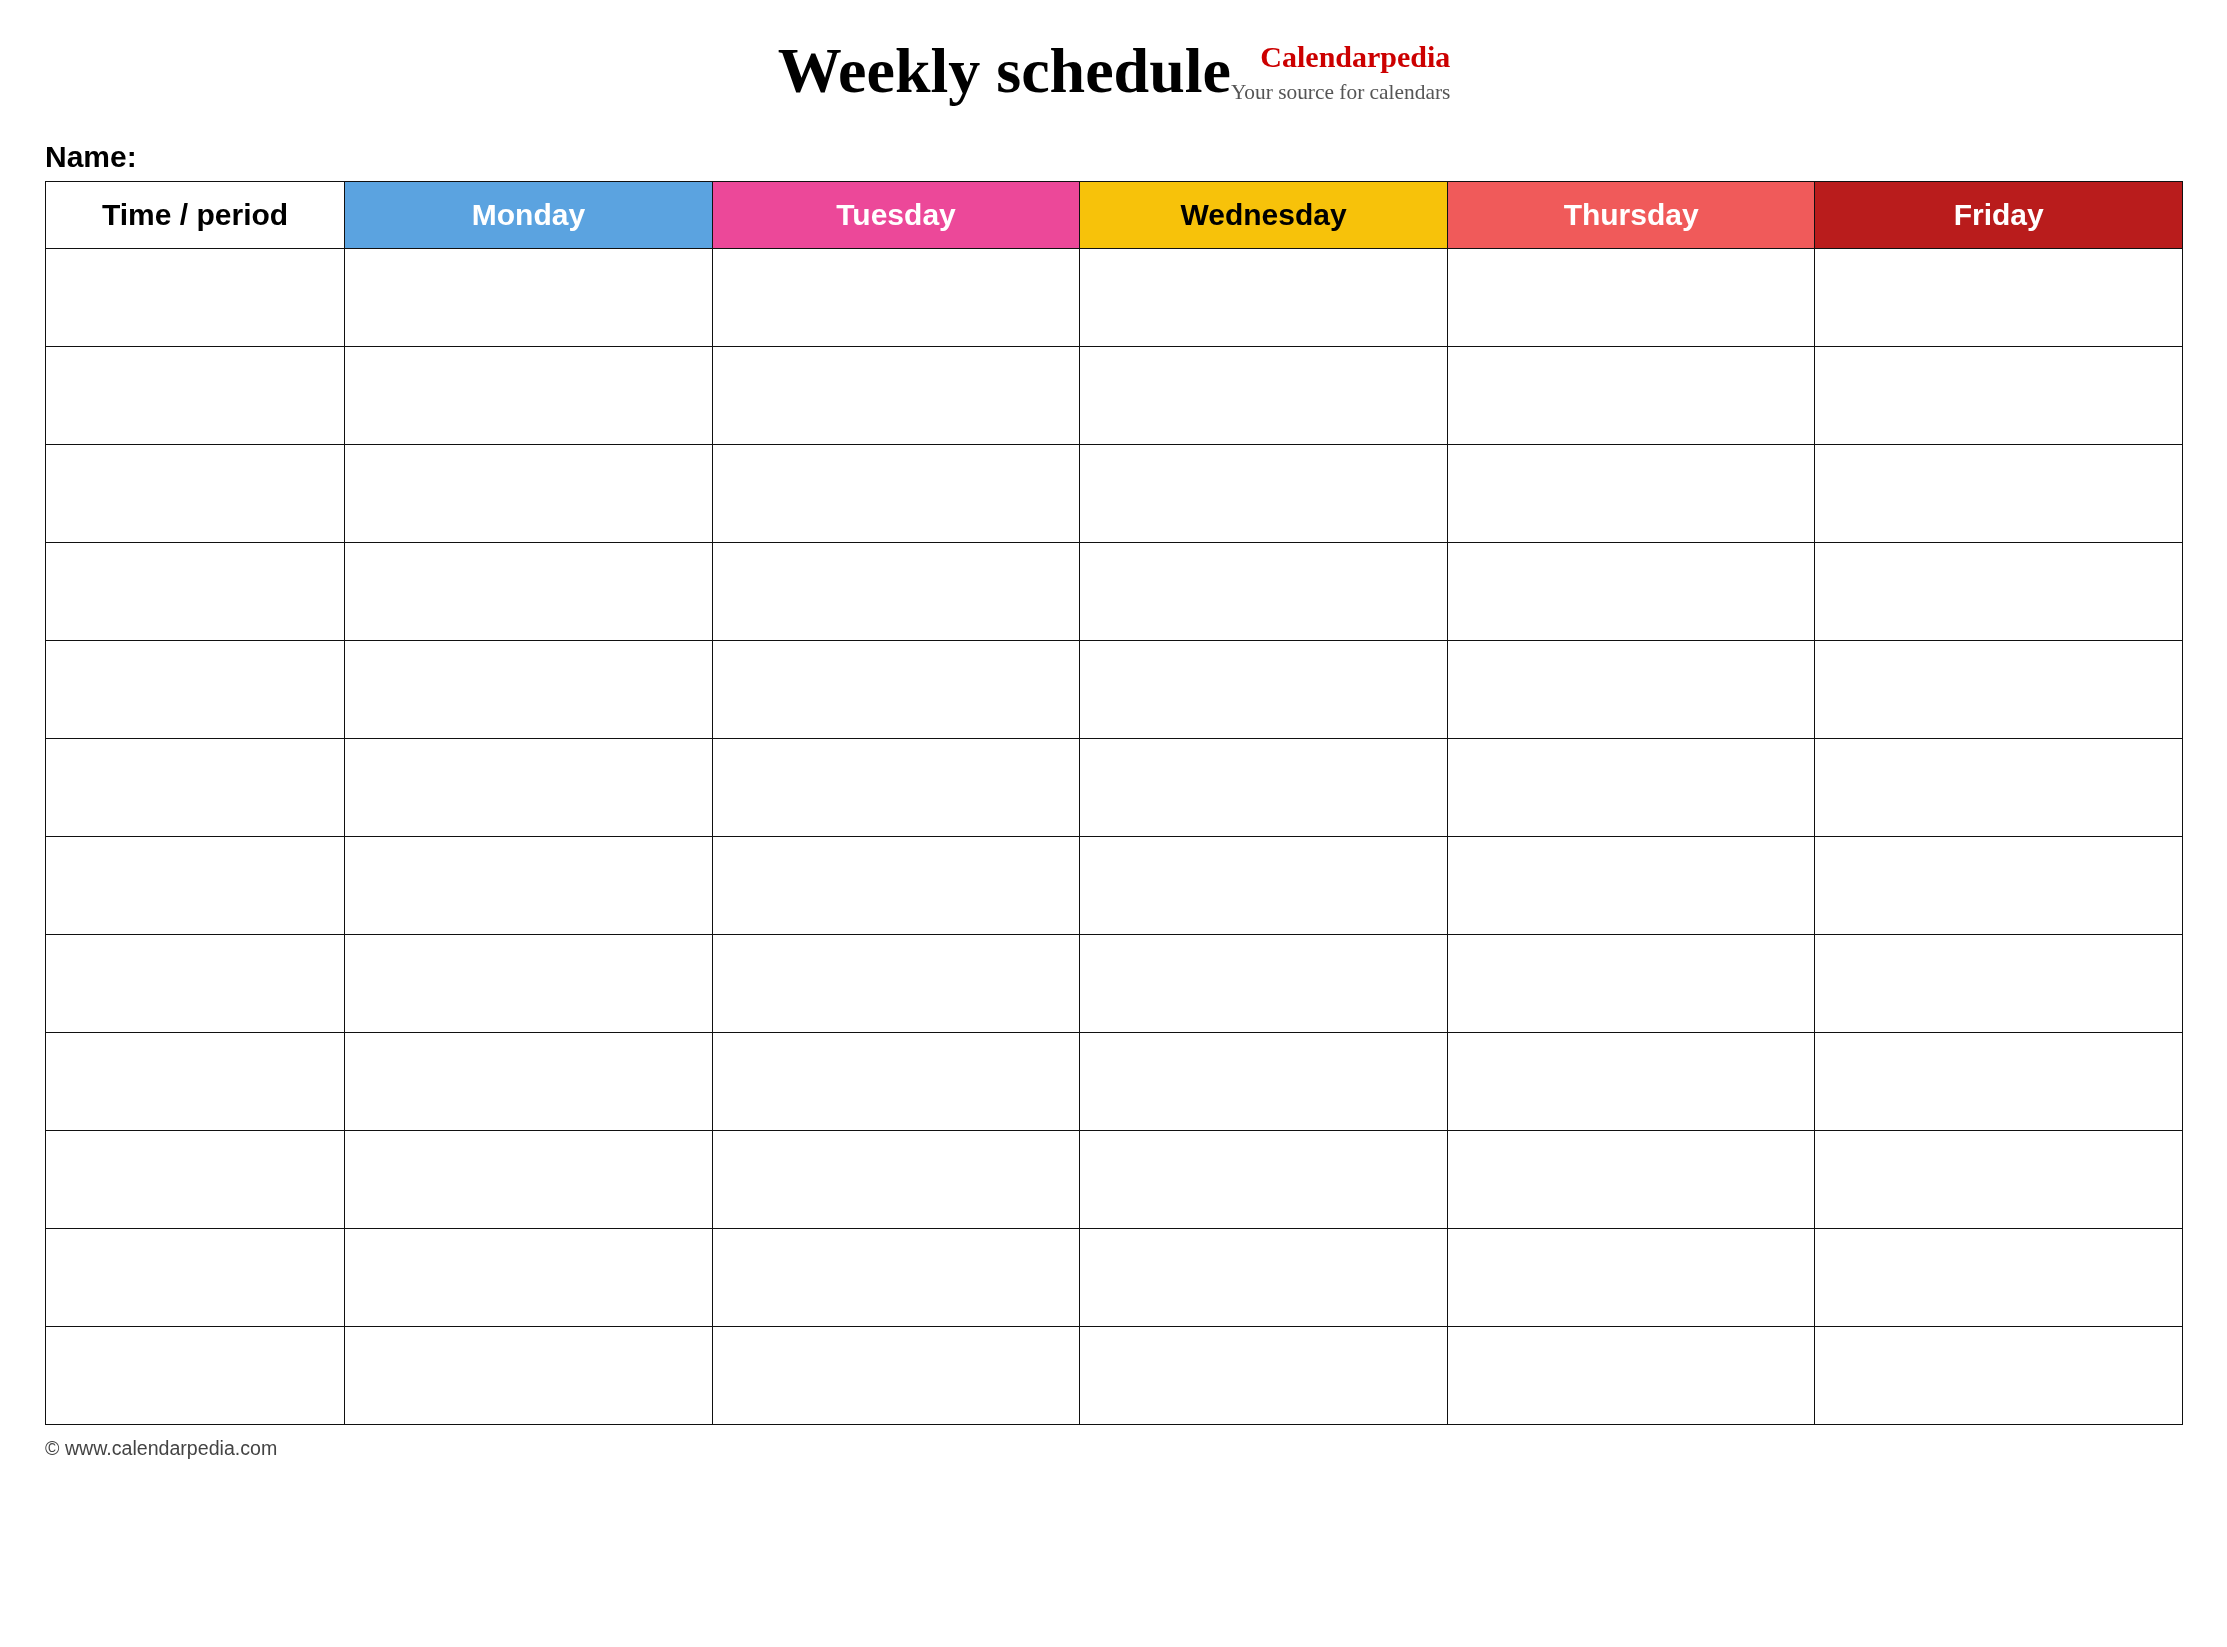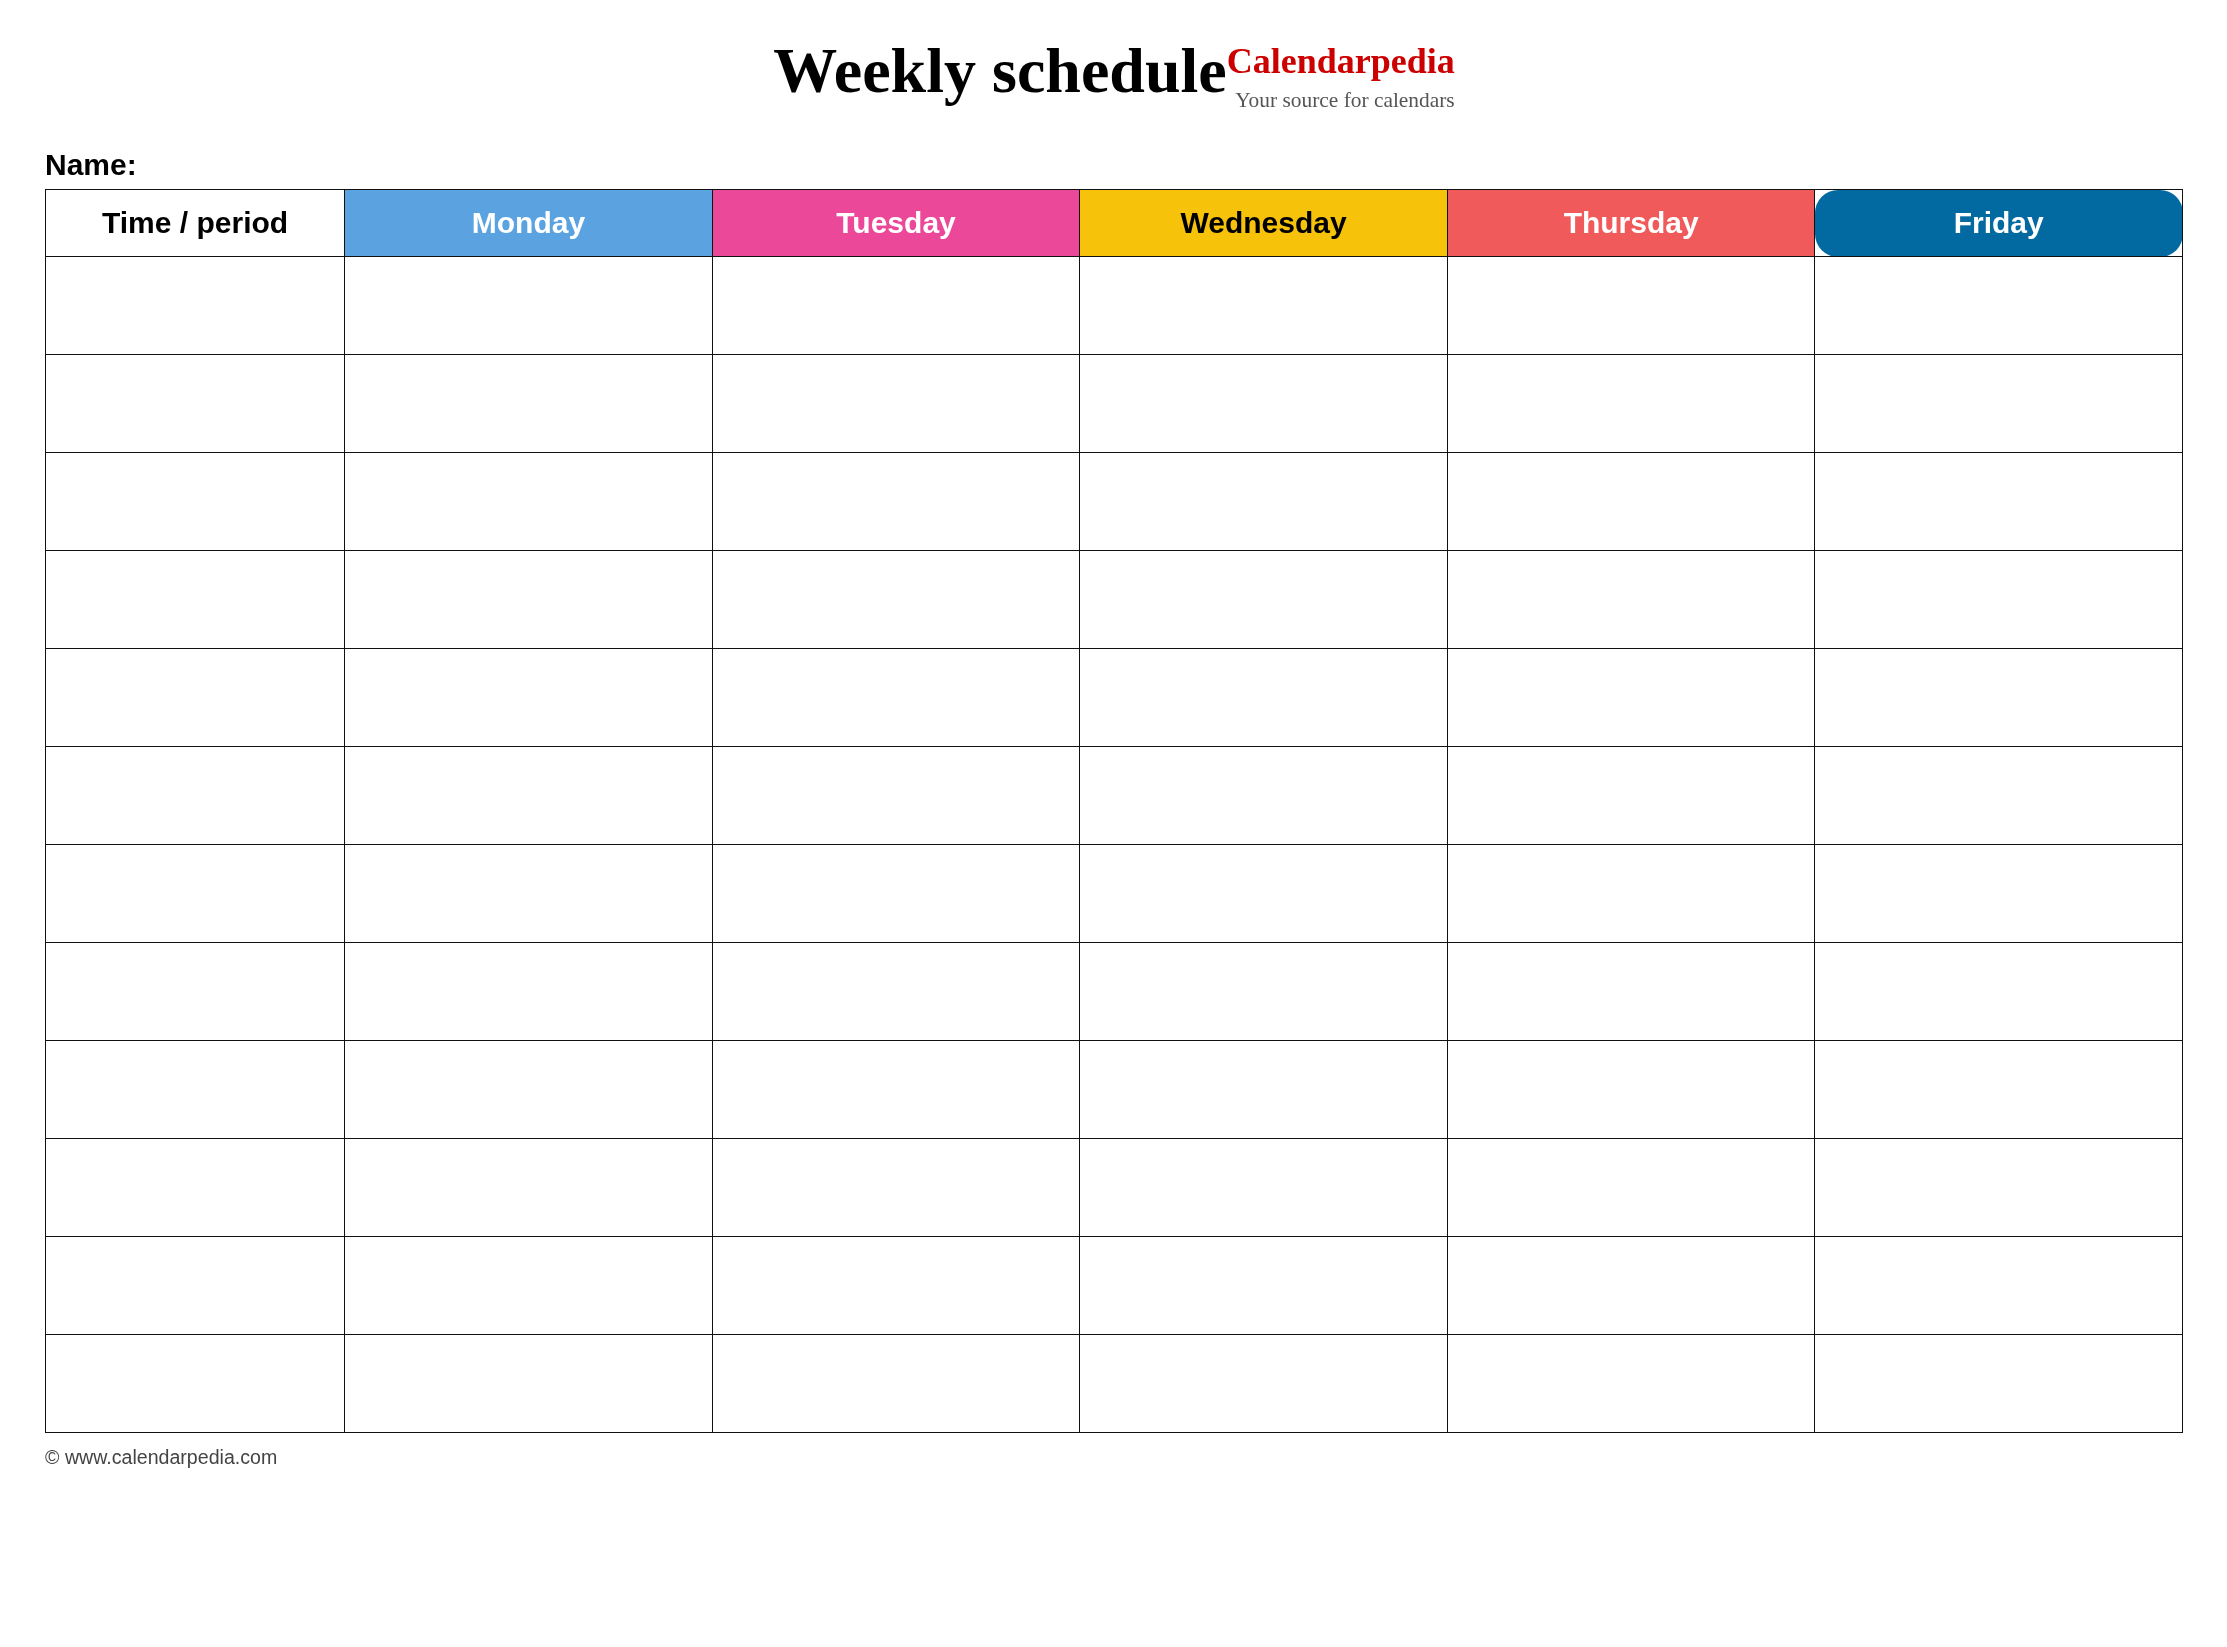--- a/index.html
+++ b/index.html
@@ -31,21 +31,21 @@
       line-height: 1.1;
     }
 
     .brand {
       text-align: right;
       font-size: 27px;
       line-height: 1.4;
     }
 
     .brand-name {
-      font-size: 36px;
+      font-size: 30px;
       color: #333333;
     }
 
     .brand-name span {
       color: #cc0000;
       font-weight: bold;
     }
 
     .brand-tagline {
       font-size: 21.4px;
@@ -101,24 +101,23 @@
       width: 17.2%;
     }
 
     .col-thursday {
       background: #f05a5a;
       color: #ffffff;
       width: 17.2%;
     }
 
     .col-friday {
-      background: #0369a1;
-      color: #ffffff;
-      width: 17.2%;
-      border-radius: 23px;
+      background: #b91c1c;
+      color: #ffffff;
+      width: 17.2%;
     }
 
     .schedule-table td {
       height: 98px;
     }
 
     .footer {
       margin-top: 12.5px;
       font-size: 19.6px;
       color: #444444;

